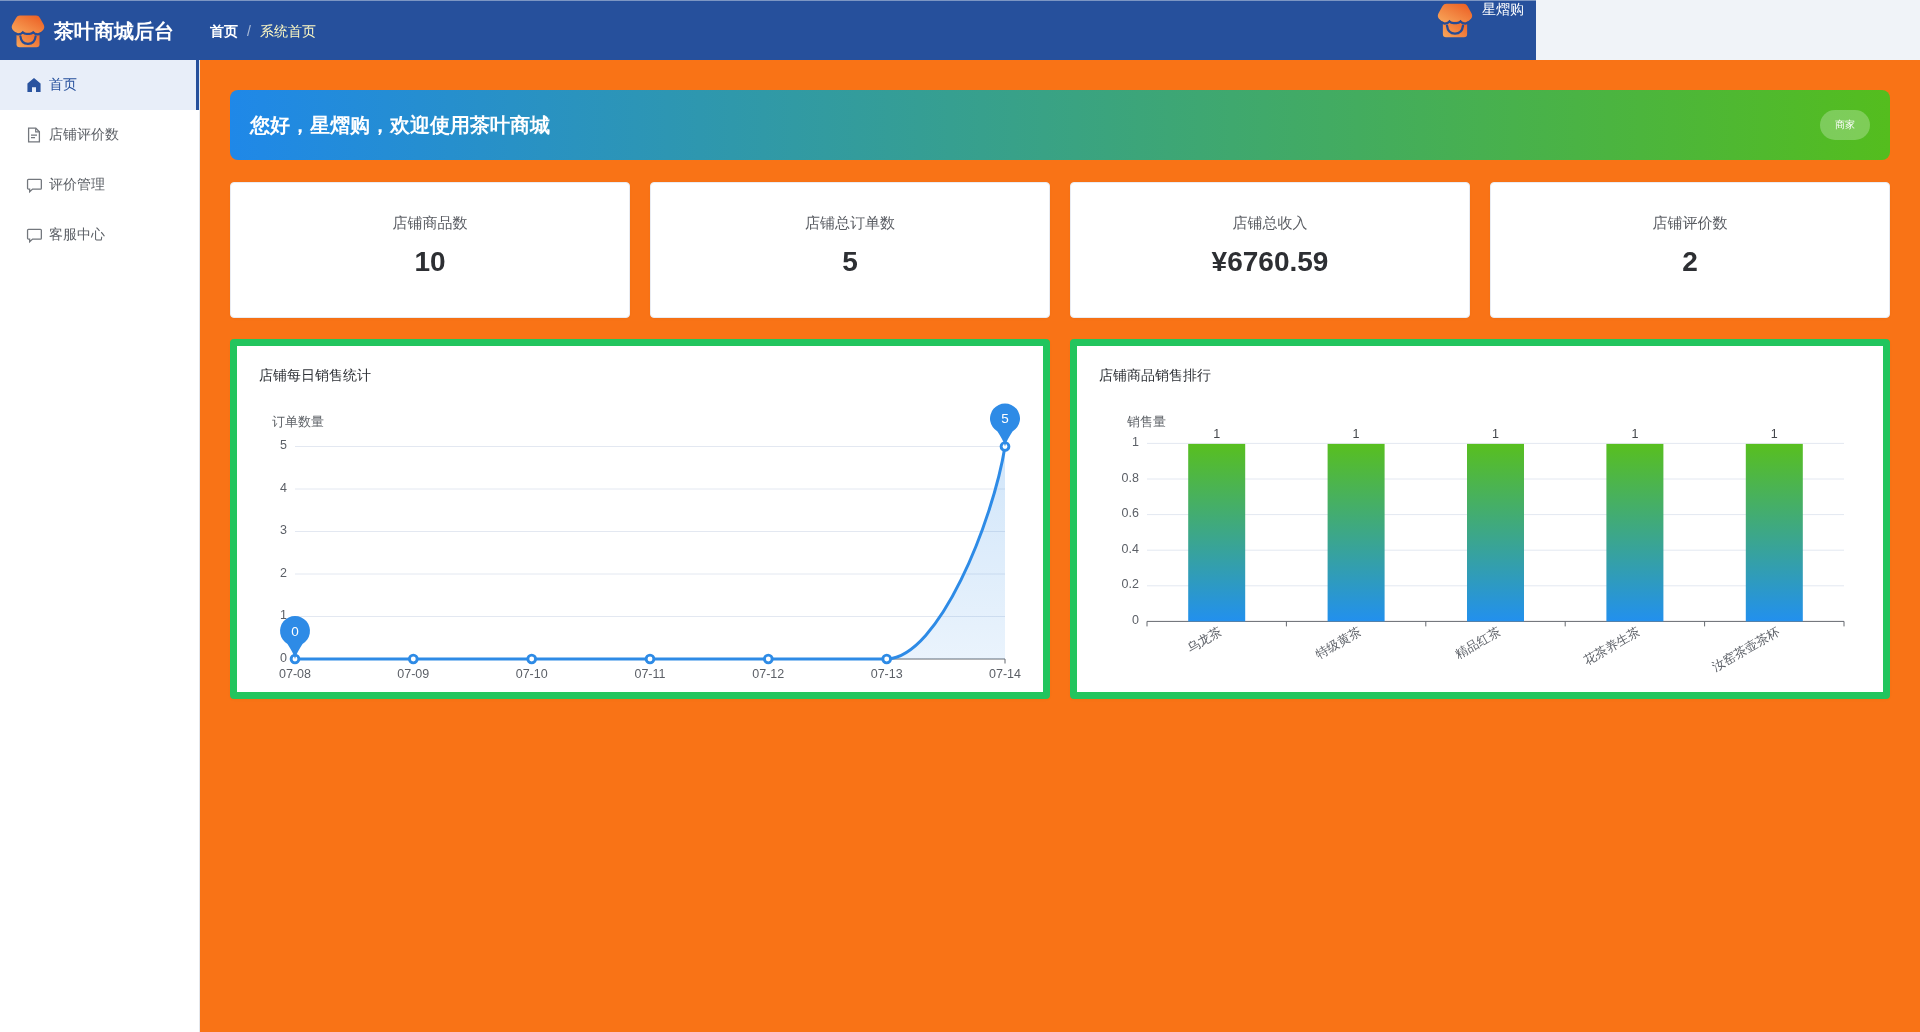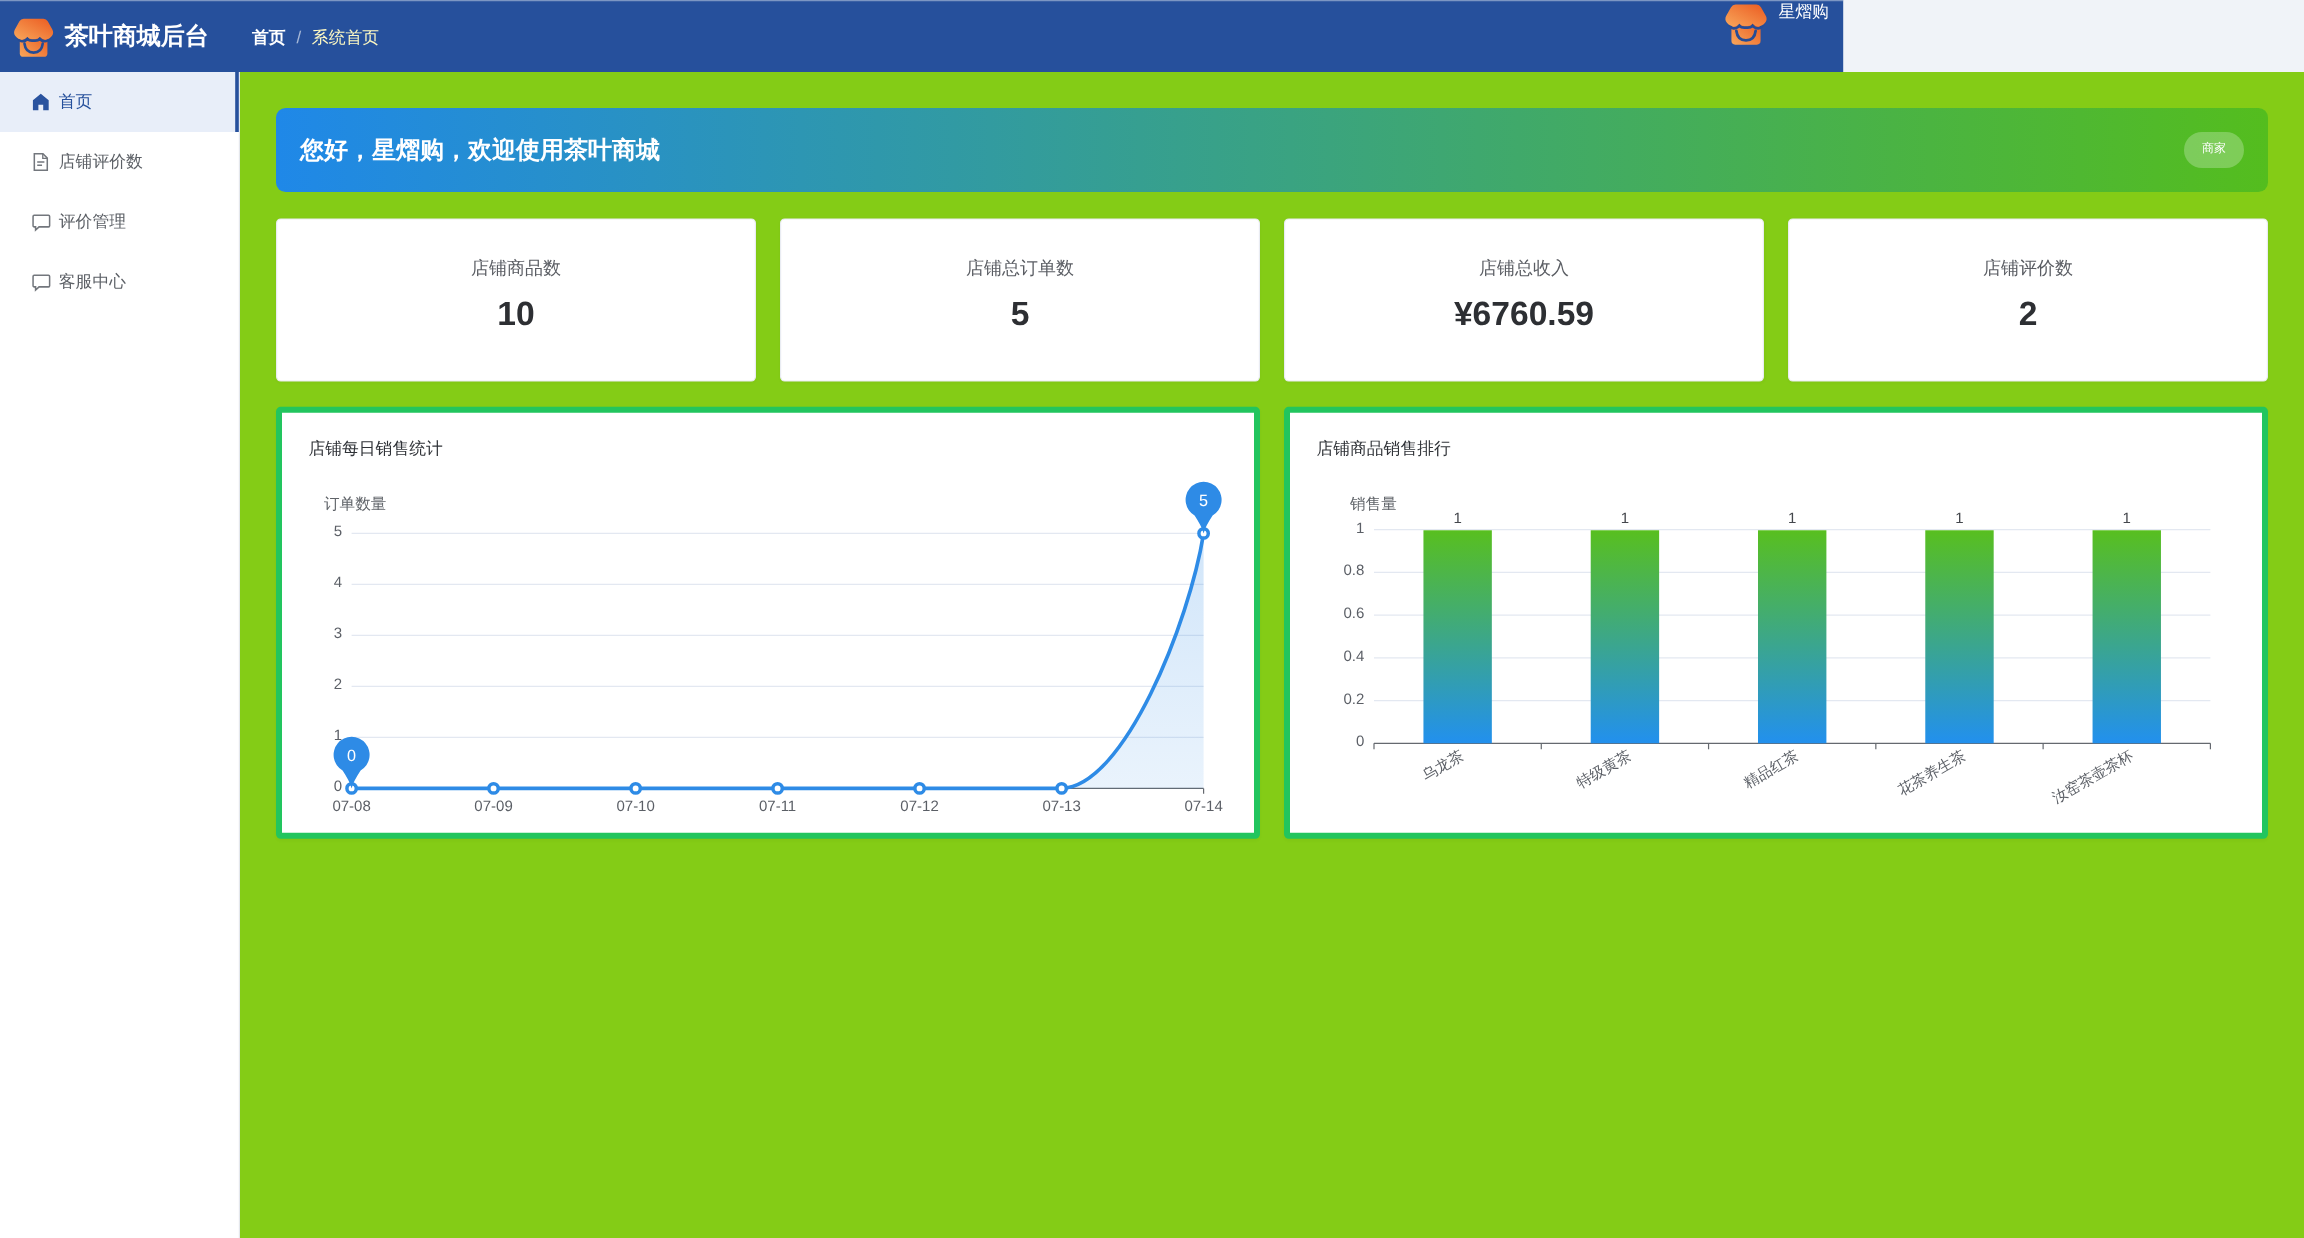--- a/index.html
+++ b/index.html
@@ -12,31 +12,31 @@
 .crumbs b { font-weight:bold; }
 .crumbs .sep { color:rgba(255,255,255,0.6); padding:0 9px; font-weight:400; }
 .crumbs .cur { font-weight:normal; color:#fef9c3; }
 .user { position:absolute; right:12px; top:0; height:60px; display:flex; }
 .user span { color:#fff; font-size:14px; margin-left:8px; }
 .sidebar { position:absolute; left:0; top:60px; width:200px; height:972px; background:#fff; border-right:1px solid #e4e7ec; }
 .mi { height:50px; display:flex; align-items:center; padding-left:25px; font-size:14px; color:#5c6066; cursor:pointer; }
 .mi svg { margin-right:6px; flex:0 0 18px; }
 .mi span { margin-left:0; }
 .mi.active { background:#e8eef9; border-right:3px solid #26509c; color:#26509c; font-weight:500; }
-.main { position:absolute; left:200px; top:60px; width:1720px; height:972px; background:#84cc16; padding:30px; }
+.main { position:absolute; left:200px; top:60px; width:1720px; height:972px; background:#f97316; padding:30px; }
 .banner { width:1660px; height:70px; border-radius:8px; background:linear-gradient(90deg,#1f88e8 0%,#54bd1e 100%);
   display:flex; align-items:center; justify-content:space-between; padding:0 20px; }
 .banner .hi { color:#fff; font-size:20px; font-weight:bold; }
 .badge { background:rgba(255,255,255,0.25); color:#fff; font-size:10px; height:30px; line-height:30px; padding:0 15px; border-radius:15px; }
 .stats { display:flex; gap:20px; margin-top:22px;justify-content:flex-end; }
 .scard { width:400px; height:136px; background:#fff; border:1px solid #e9ecf2; border-radius:4px; position:relative; box-shadow:0 1px 3px rgba(0,0,0,0.03); }
 .scard .lab { position:absolute; top:31px; width:100%; text-align:center; font-size:15px; color:#5a5d63; }
 .scard .val { position:absolute; top:63px; width:100%; text-align:center; font-size:28px; font-weight:bold; color:#2d2f33; }
 .charts { display:flex; gap:20px; margin-top:21px; }
-.ccard { width:820px; height:360px; background:#fff; border:5px solid #22c55e; border-radius:4px; position:relative; box-shadow:0 1px 3px rgba(0,0,0,0.03); }
+.ccard { width:820px; height:360px; background:#fff; border:7px solid #22c55e; border-radius:4px; position:relative; box-shadow:0 1px 3px rgba(0,0,0,0.03); }
 </style>
 </head>
 <body>
 <div class="topbar">
   <div class="logo"><svg width="36" height="36" viewBox="0 0 36 36">
 <defs>
           <linearGradient id="oga" x1="0" y1="1" x2="1" y2="0">
 <stop offset="0" stop-color="#f8a75b"></stop>
             <stop offset="1" stop-color="#eb5a20"></stop>
           </linearGradient>

